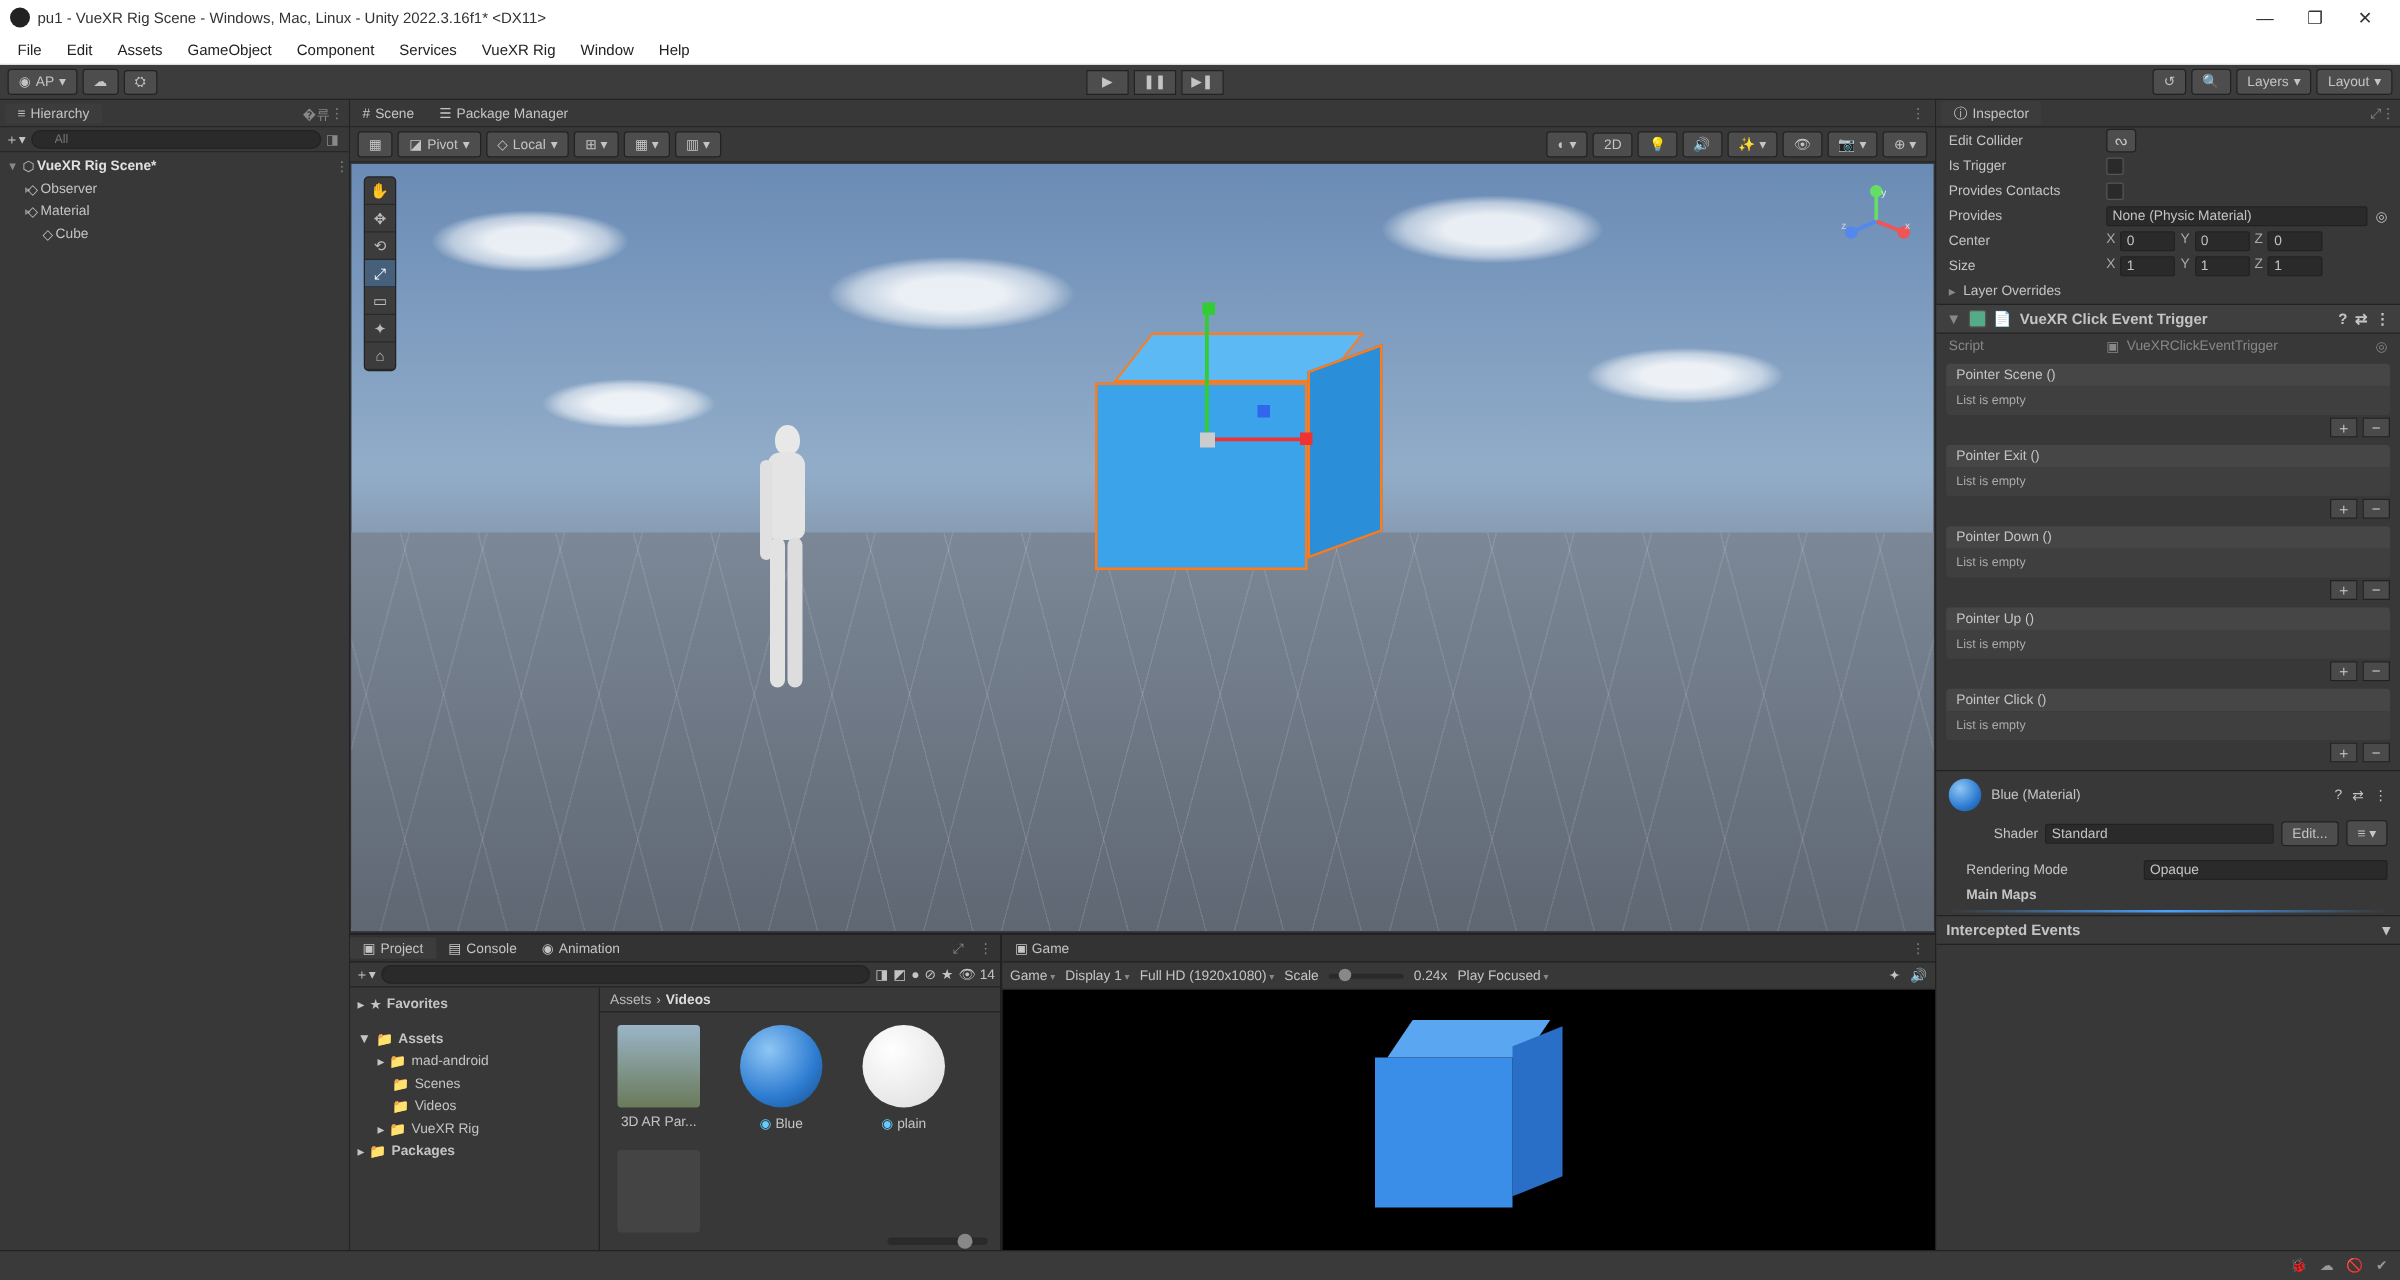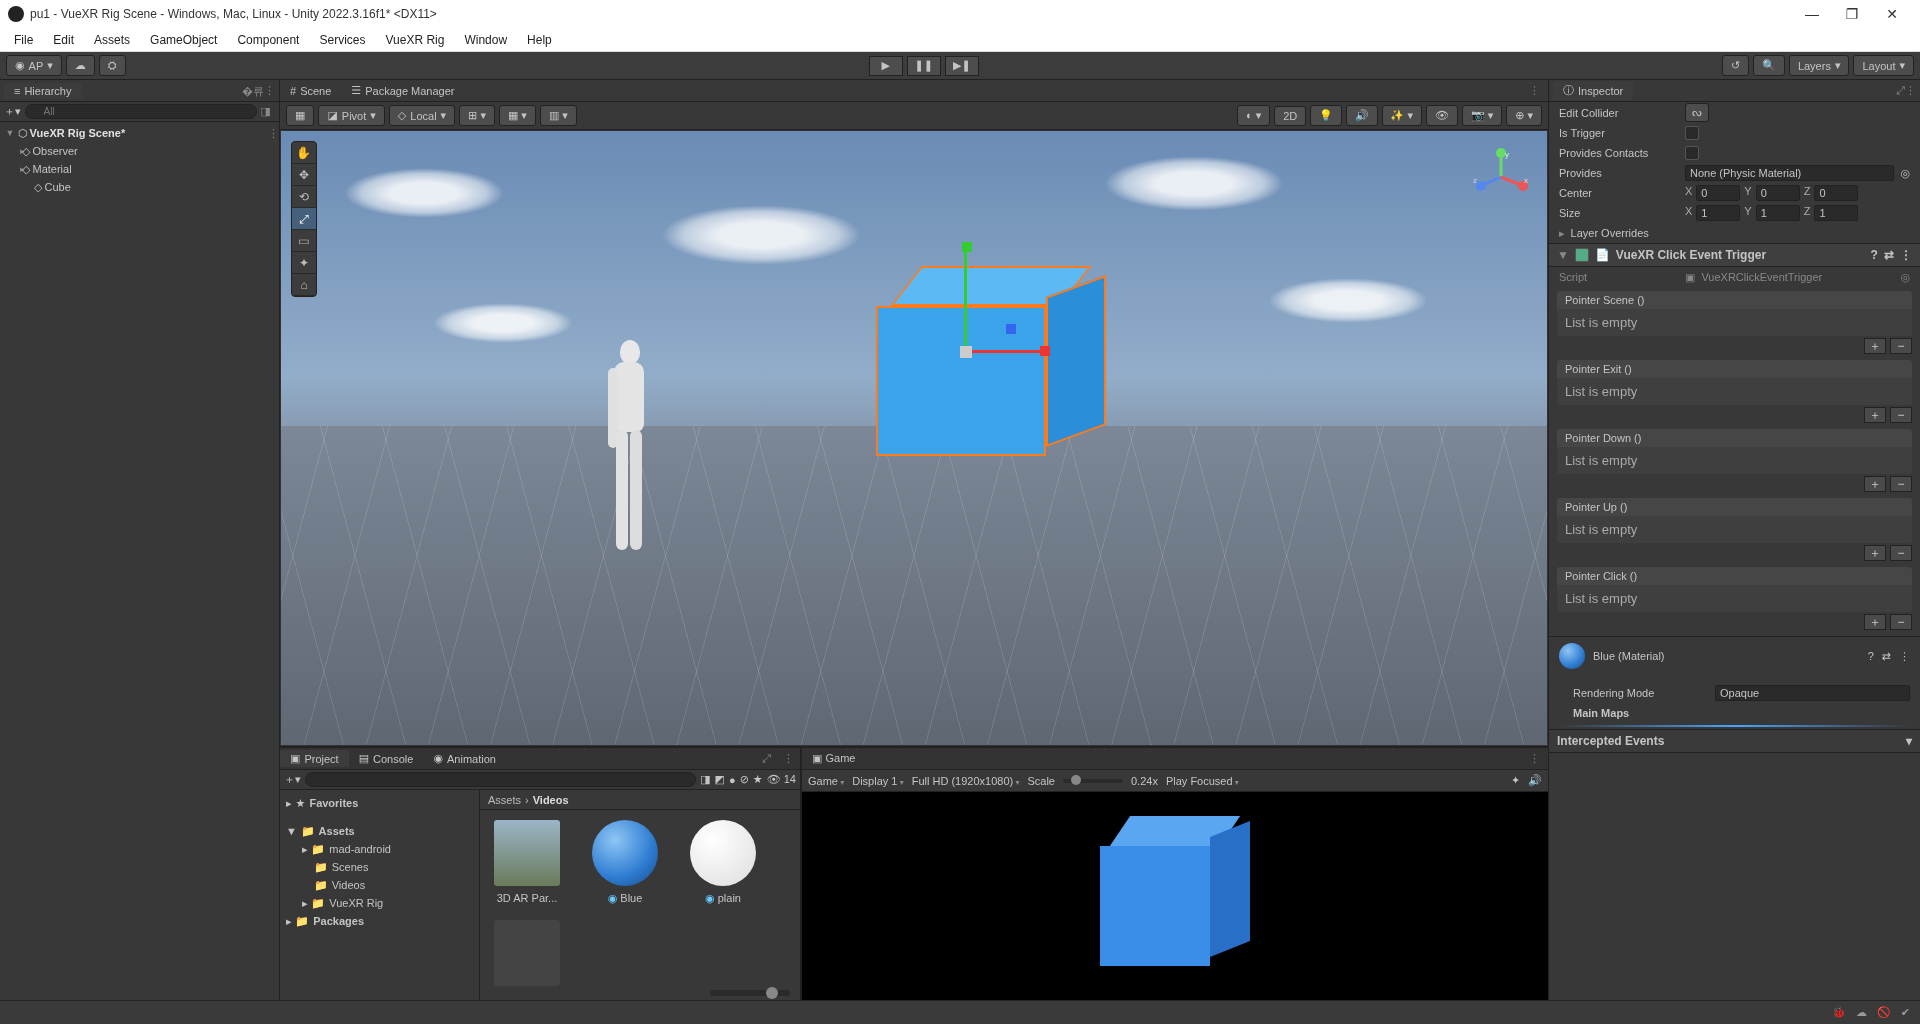--- a/index.html
+++ b/index.html
@@ -83,21 +83,21 @@
 .insp-row { display:flex; align-items:center; min-height:20px; padding:1px 10px; gap:6px; font-size:11px; }
 .insp-row .label { width:120px; color:#c4c4c4; }
 .insp-row input { flex:1; background:#2a2a2a; border:1px solid #222; color:#c4c4c4; padding:1px 4px; font-size:11px; border-radius:2px; }
 .insp-row .xyz { display:flex; gap:4px; flex:1; }
 .insp-row .xyz span { color:#aaa; }
 .insp-row .xyz input { width:44px; flex:0; }
 .comp-header { background:#3f3f3f; display:flex; align-items:center; padding:4px 8px; gap:6px; border-top:1px solid #222; border-bottom:1px solid #222; font-weight:600; font-size:12px;}
 .comp-header .spacer{flex:1;}
 .event-block { margin:4px 8px; }
 .event-title { background:#464646; padding:3px 8px; border-radius:3px 3px 0 0; font-size:11px;}
-.event-body { background:#3f3f3f; padding:6px 8px; color:#aaa; font-size:13px; border-radius:0 0 3px 3px;}
+.event-body { background:#3f3f3f; padding:6px 8px; color:#aaa; font-size:10px; border-radius:0 0 3px 3px;}
 .event-btns { display:flex; justify-content:flex-end; gap:4px; padding:2px 0;}
 .event-btns div { background:#4a4a4a; border:1px solid #222; width:22px; height:16px; display:flex; align-items:center; justify-content:center; color:#ccc; font-size:12px;}
 .mat-header { display:flex; align-items:center; padding:6px 10px; gap:8px; border-top:1px solid #222;}
 .mat-sphere { width:26px; height:26px; border-radius:50%; background:radial-gradient(circle at 35% 30%,#8fc6f5,#2d7cd1 60%,#174a86); }
 .footer { height:24px; background:#3a3a3a; border-top:1px solid #222; display:flex; align-items:center; justify-content:flex-end; padding:0 10px; gap:10px; color:#999;}
 .chk { width:14px; height:14px; background:#2a2a2a; border:1px solid #555; display:inline-block; border-radius:2px;}
 svg { display:block; }
 </style>
 </head>
 <body>
@@ -454,20 +454,26 @@
         </div>
 
       <div class="mat-header">
         <div class="mat-sphere"></div>
         <span style="font-weight:400">Blue (Material)</span>
         <div style="flex:1"></div>
         <span>?</span>
         <span>⇄</span>
         <span>⋮</span>
       </div>
+      <div class="insp-row" style="padding-left:46px">
+        <span>Shader</span>
+        <input style="flex: 1 1 0%;" value="Standard">
+        <div class="tb-btn">Edit...</div>
+        <div class="tb-btn">≡ ▾</div>
+      </div>
       <div style="height:8px"></div>
       <div class="insp-row">
           <span class="label" style="width:150px;padding-left:14px">Rendering Mode</span>
         <input value="Opaque" style="">
         </div>
       <div class="insp-row" style="padding-left:24px;font-weight:700">Main Maps</div>
       <div style="height:2px;background:linear-gradient(90deg,transparent,#4aa3ff,transparent);margin:2px 10px"></div>
 
       <div class="comp-header" style="background:#3a3a3a">
         <span>Intercepted Events</span>

